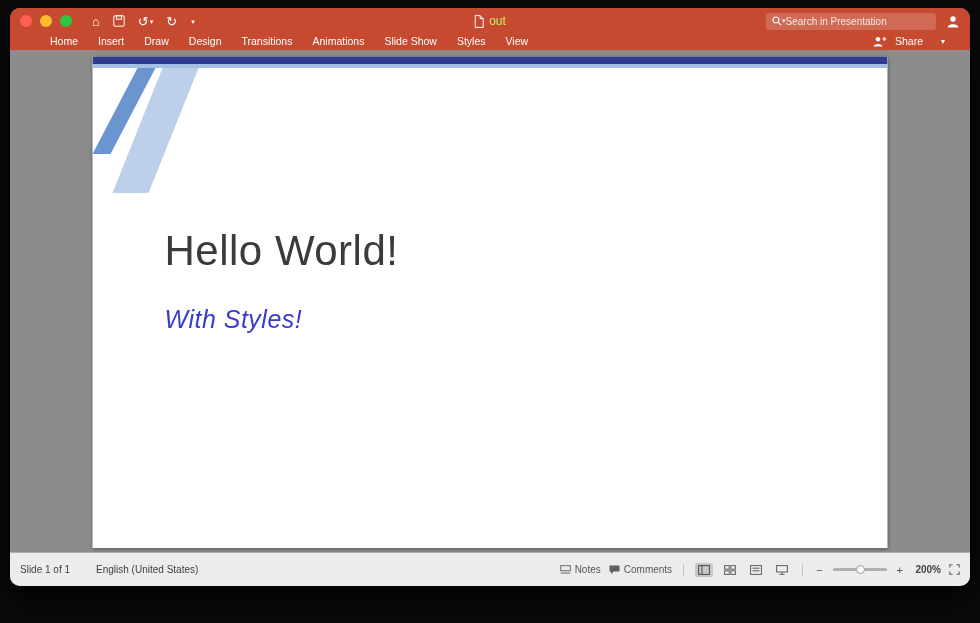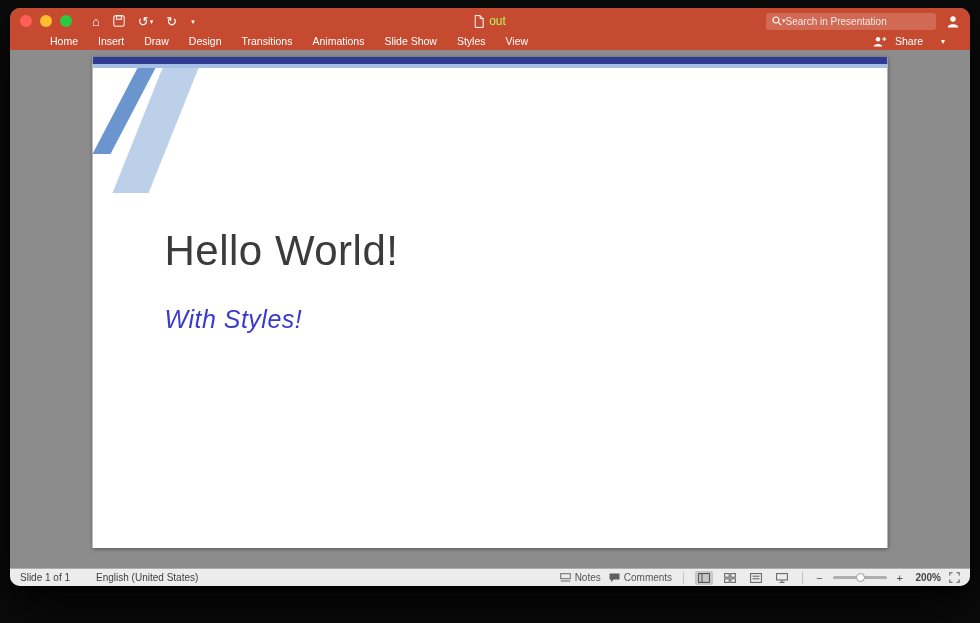--- a/index.html
+++ b/index.html
@@ -49,21 +49,21 @@
            box-shadow:0 1px 4px rgba(0,0,0,.4); overflow:hidden; }
   .bar-dark  { height:7px; background:#2E3B90; }
   .bar-light { height:4px; background:#A5BFE4; }
   .stripes { position:absolute; left:0; top:11px; }
   .slide-title { position:absolute; left:72px; top:170px; font-size:42px;
                  color:#3b3b3b; letter-spacing:.5px; }
   .slide-subtitle { position:absolute; left:72px; top:248px; font-size:25px;
                     font-style:italic; color:#3A3ACC; letter-spacing:.5px; }
 
   
-  .statusbar { height:18px; background:#ECECEC; border-top:1px solid #ADADAD;
+  .statusbar { height:34px; background:#ECECEC; border-top:1px solid #ADADAD;
                display:flex; align-items:center; padding:0 10px; font-size:10px;
                color:#3f3f3f; flex:0 0 auto; }
   .sb-left { display:flex; align-items:center; gap:26px; }
   .sb-right { margin-left:auto; display:flex; align-items:center; gap:8px; }
   .sb-btn { display:flex; align-items:center; gap:4px; color:#555; cursor:default; }
   .divider { width:1px; height:12px; background:#C2C2C2; margin:0 3px; }
   .viewbtn { width:18px; height:14px; display:flex; align-items:center;
              justify-content:center; border-radius:2px; }
   .viewbtn.selected { background:#C7C7C7; }
   .zoom-glyph { font-size:11px; color:#555; padding:0 2px; cursor:default; }

